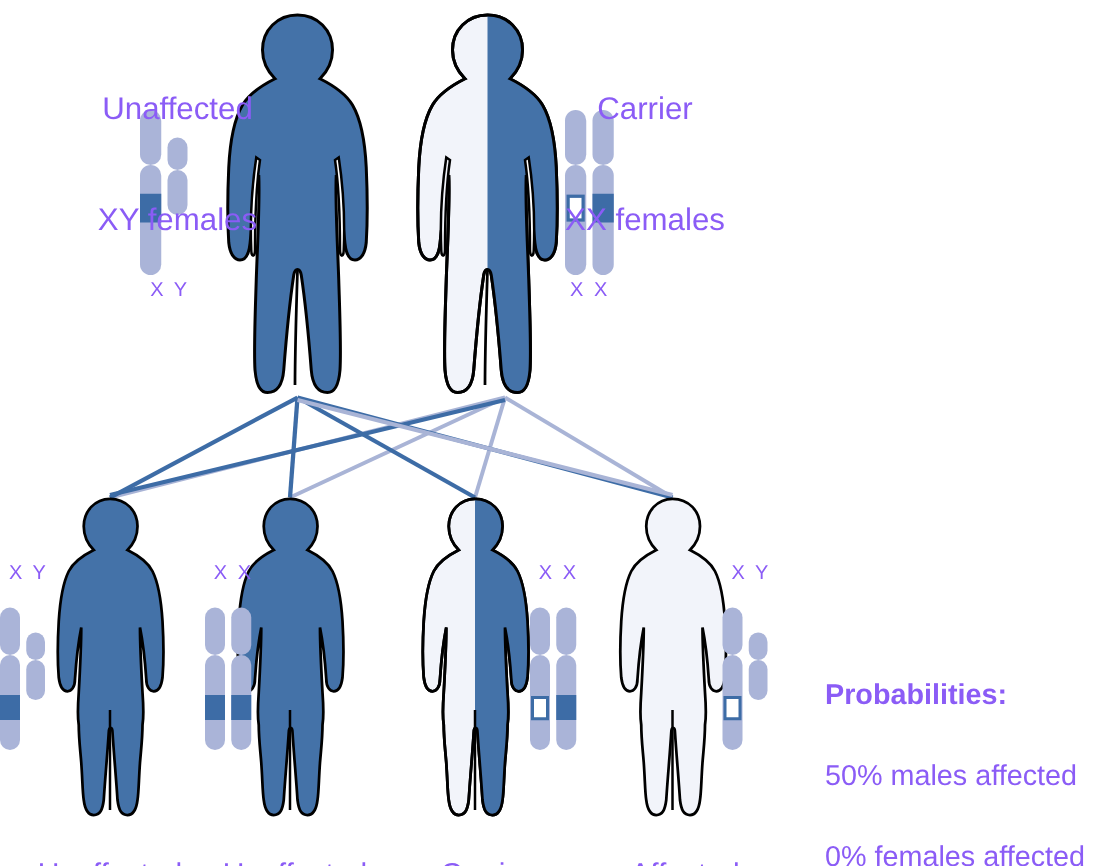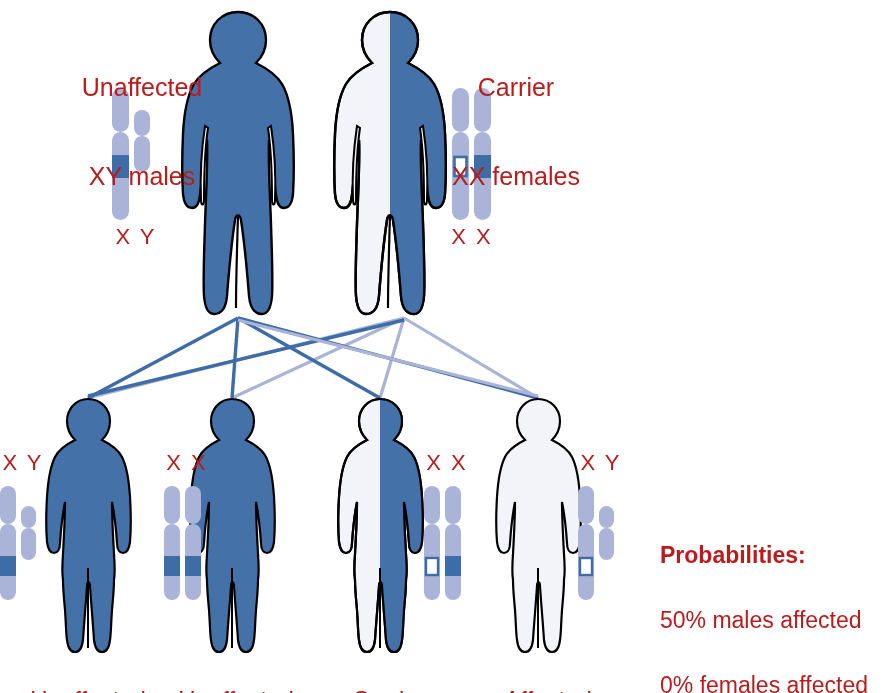--- a/index.html
+++ b/index.html
@@ -21,30 +21,30 @@
   .svg-layer {
     position: absolute;
     left: 0;
     top: 0;
     width: 886px;
     height: 693px;
   }
   .lbl {
     position: absolute;
     font-family: "Liberation Sans", sans-serif;
-    color: #b91c1c;
+    color: #8b5cf6;
     white-space: pre;
     line-height: 1.18;
   }
   .parent-label {
     font-size: 25px;
     text-align: center;
   }
   .karyo-label {
-    font-size: 22px;
+    font-size: 16px;
     letter-spacing: 2px;
     text-align: center;
   }
   .child-label {
     font-size: 24px;
     text-align: center;
     line-height: 1.2;
   }
   .prob-head {
     font-size: 23px;
@@ -272,21 +272,21 @@
       </g>
       <g>
         <rect x="599" y="506" width="15" height="22" rx="7.5" fill="#aab4d8"></rect>
         <rect x="599" y="528" width="15" height="32" rx="7.5" fill="#aab4d8"></rect>
       </g>
     </g>
   </svg>
 
   <div class="lbl parent-label" style="left:52px; top:14px; width:180px;">
     <div>Unaffected</div>
-    <div>XY males</div>
+    <div>XY females</div>
   </div>
 
   <div class="lbl parent-label" style="left:416px; top:14px; width:200px;">
     <div>Carrier</div>
     <div>XX females</div>
   </div>
 
   <div class="lbl karyo-label" style="left:91px; top:224px; width:90px;">X Y</div>
   <div class="lbl karyo-label" style="left:427px; top:224px; width:90px;">X X</div>
 

